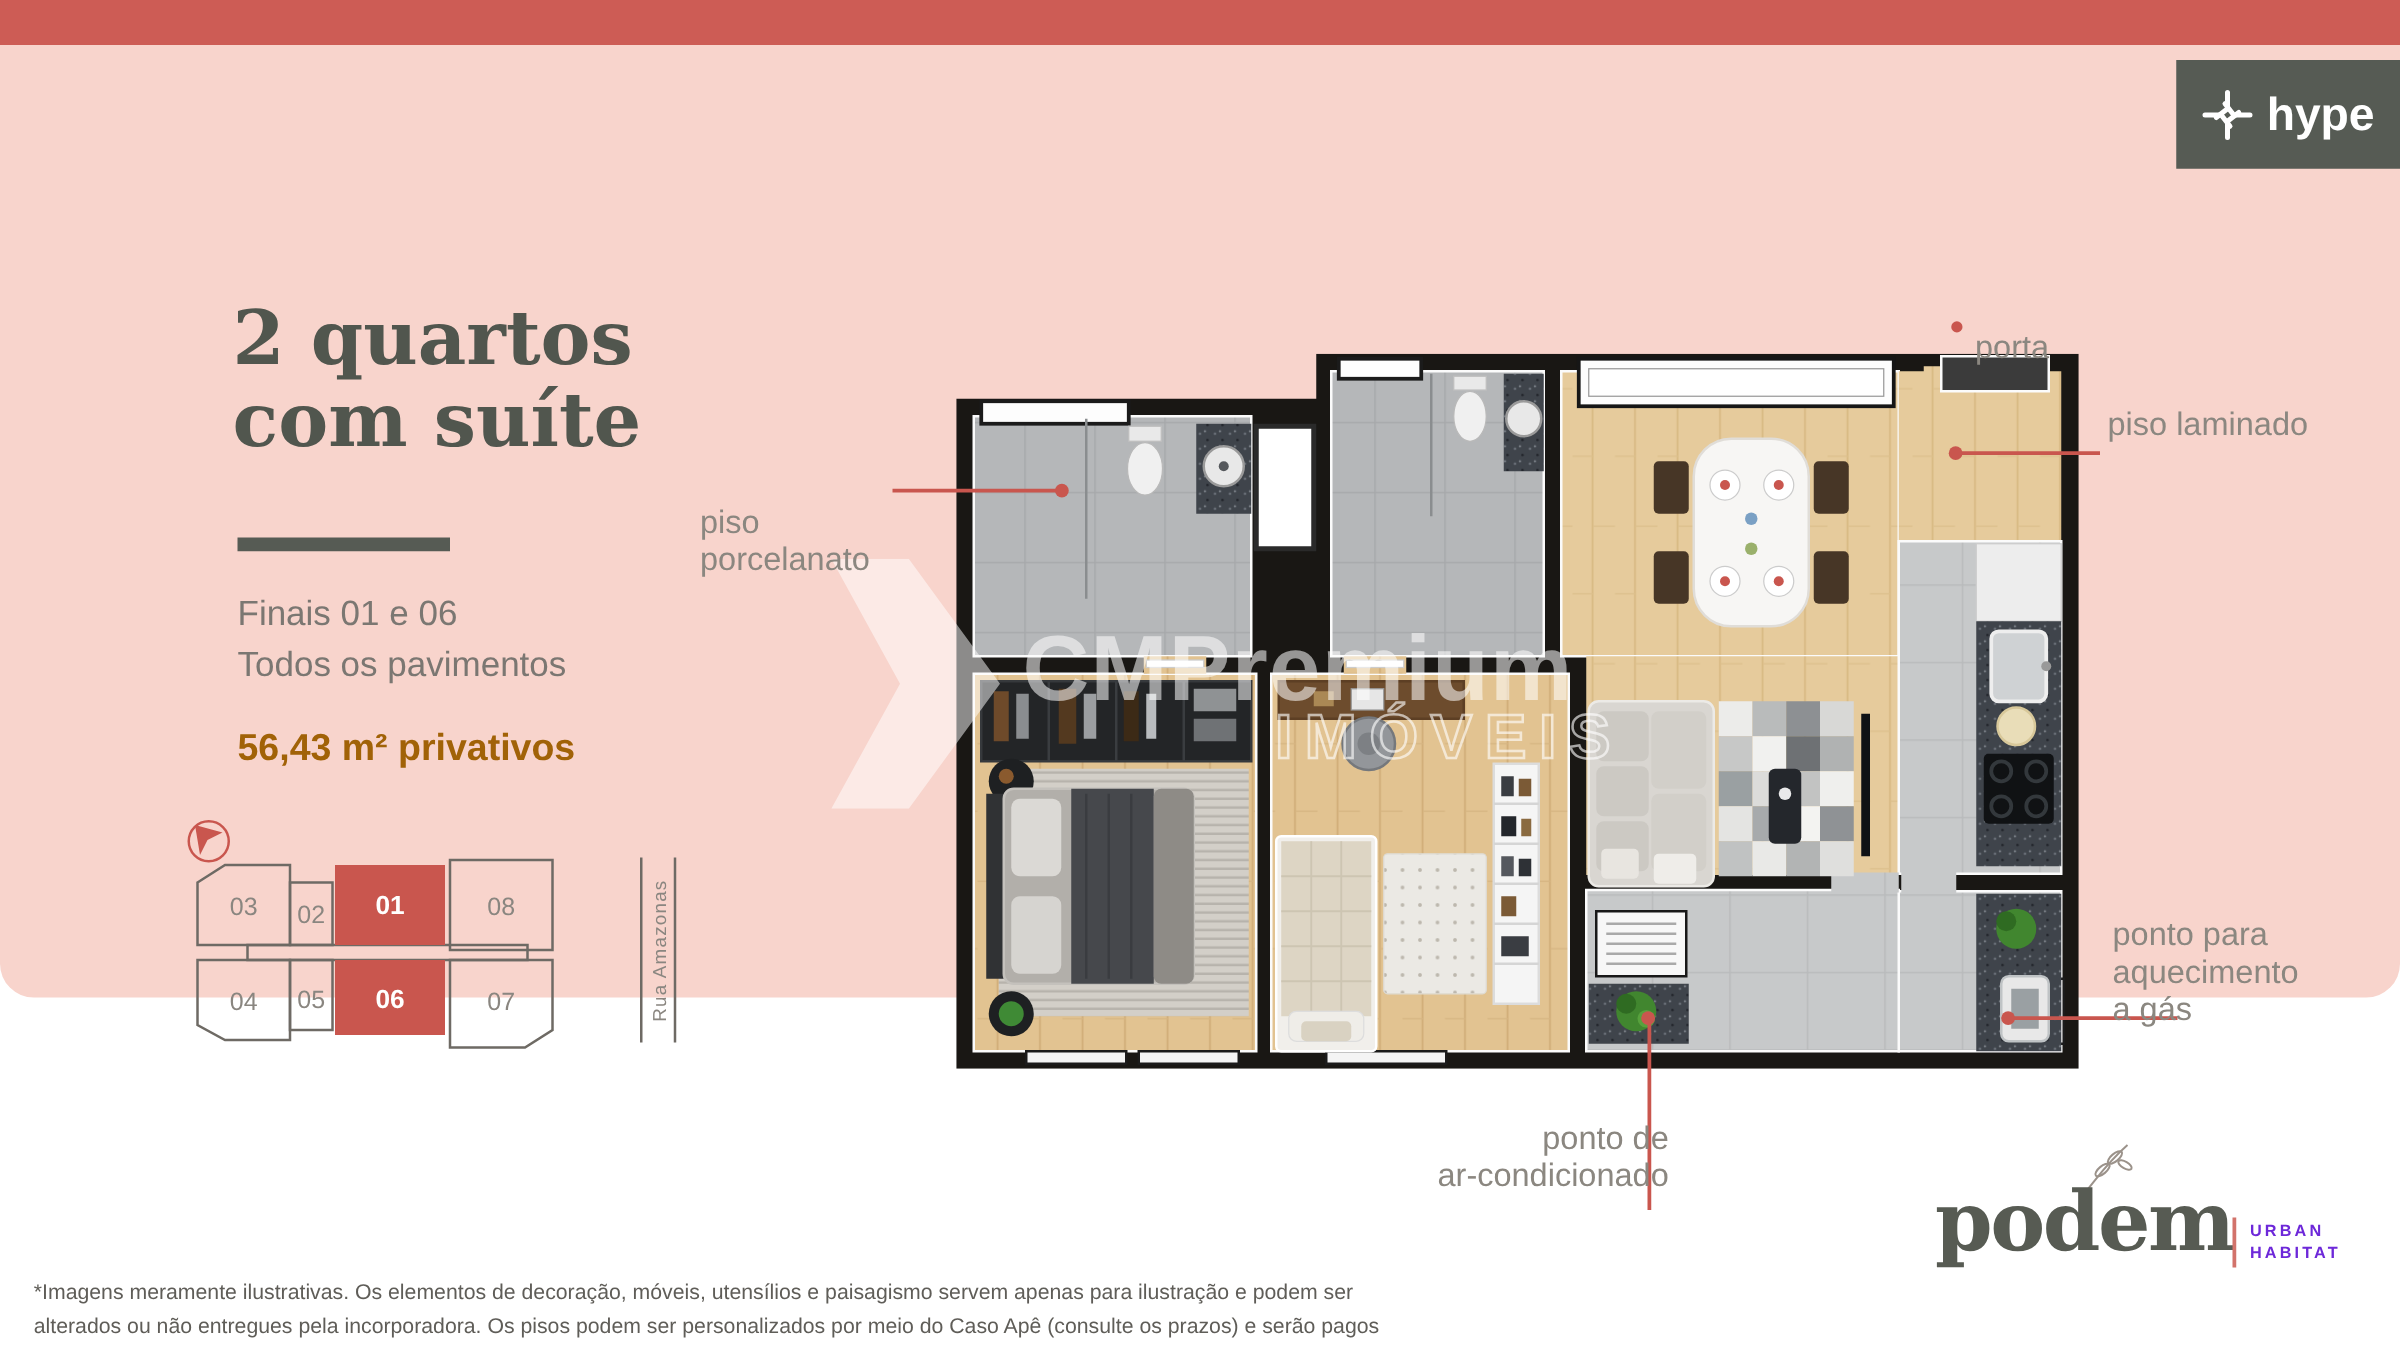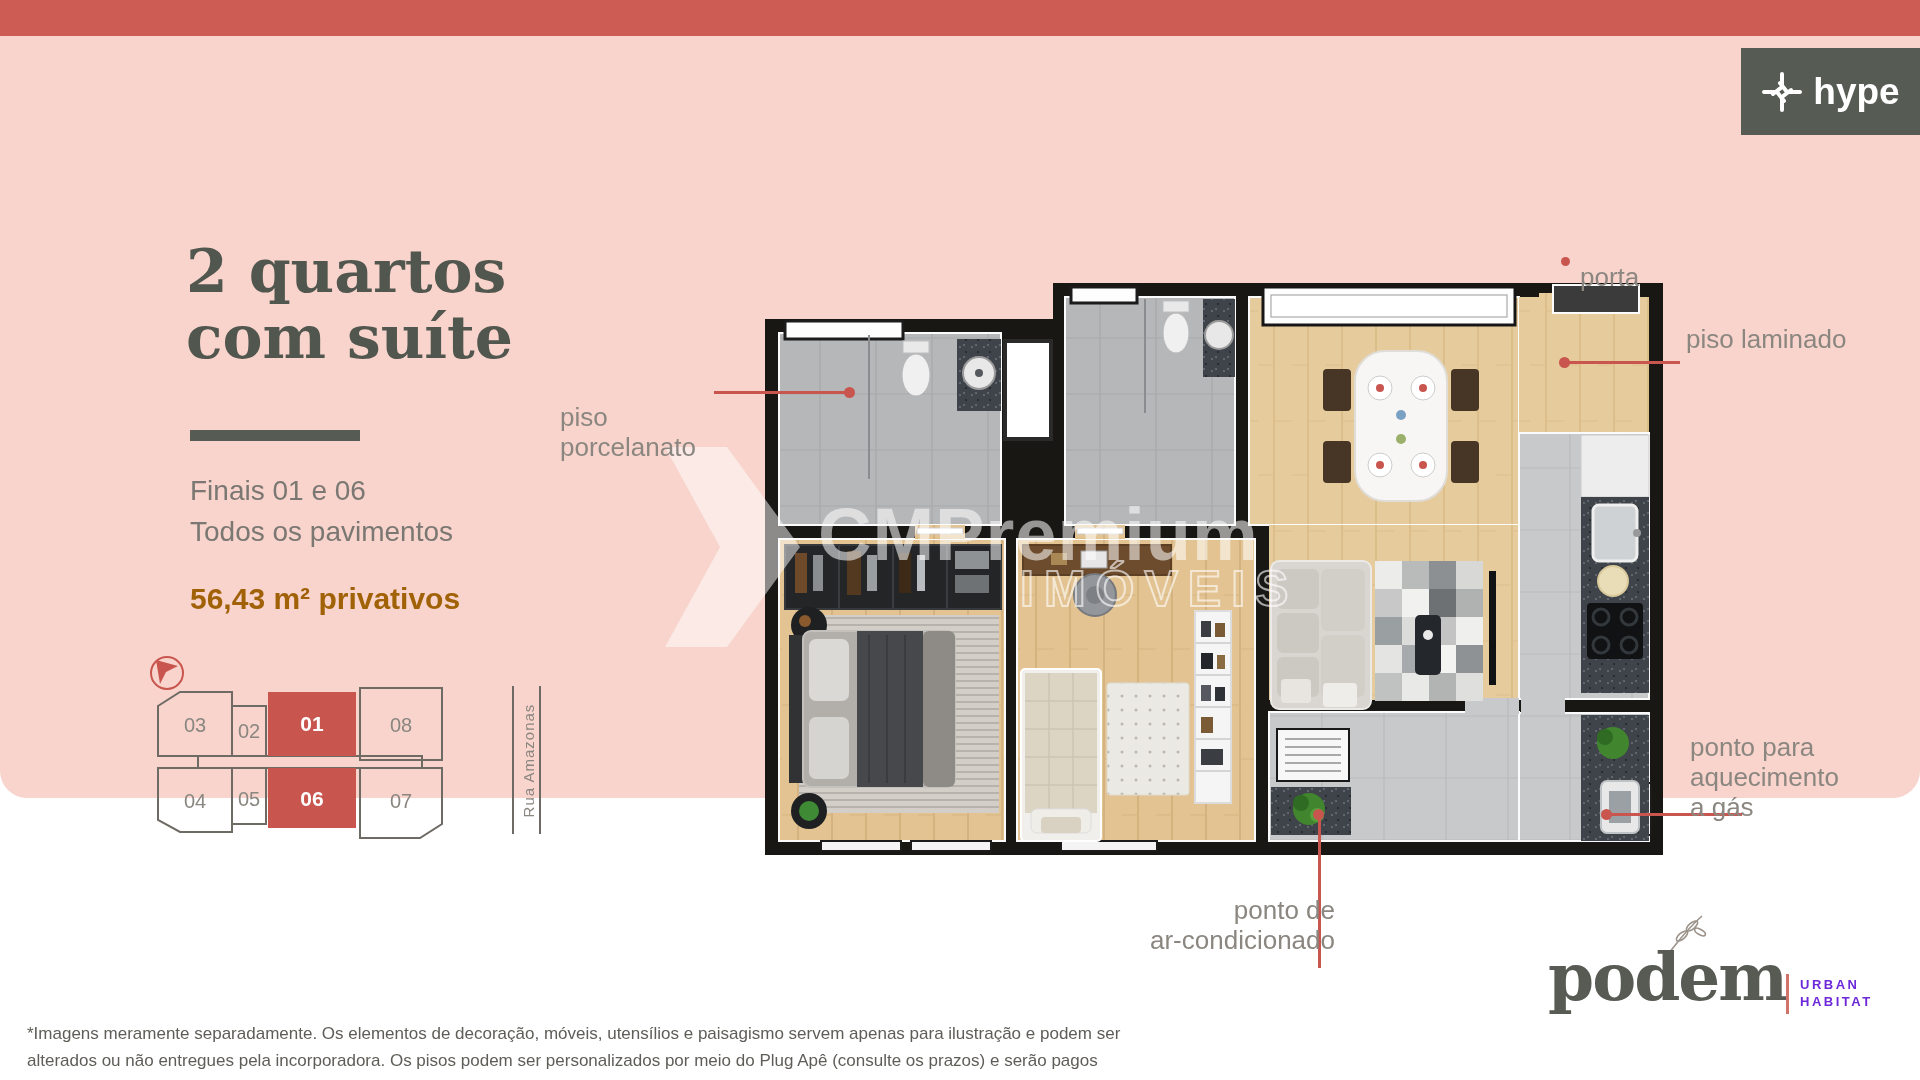--- a/index.html
+++ b/index.html
@@ -406,18 +406,18 @@
     </g>
   </svg>
   <div id="bloom-word" class="abs">podem</div>
   <div id="bloom-bar" class="abs"></div>
   <div id="bloom-tag" class="abs">
     <div>URBAN</div>
     <div>HABITAT</div>
   </div>
 
   <div id="disclaimer" class="abs">
-    <div>*Imagens meramente separadamente. Os elementos de decoração, móveis, utensílios e paisagismo servem apenas para ilustração e podem ser</div>
-    <div>alterados ou não entregues pela incorporadora. Os pisos podem ser personalizados por meio do Plug Apê (consulte os prazos) e serão pagos</div>
+    <div>*Imagens meramente ilustrativas. Os elementos de decoração, móveis, utensílios e paisagismo servem apenas para ilustração e podem ser</div>
+    <div>alterados ou não entregues pela incorporadora. Os pisos podem ser personalizados por meio do Caso Apê (consulte os prazos) e serão pagos</div>
     <div>separadamente. Caso o cliente não deseje personalizar, prevalecem as especificações do Memorial Descritivo.</div>
   </div>
 
 </div>
 
 </body></html>

